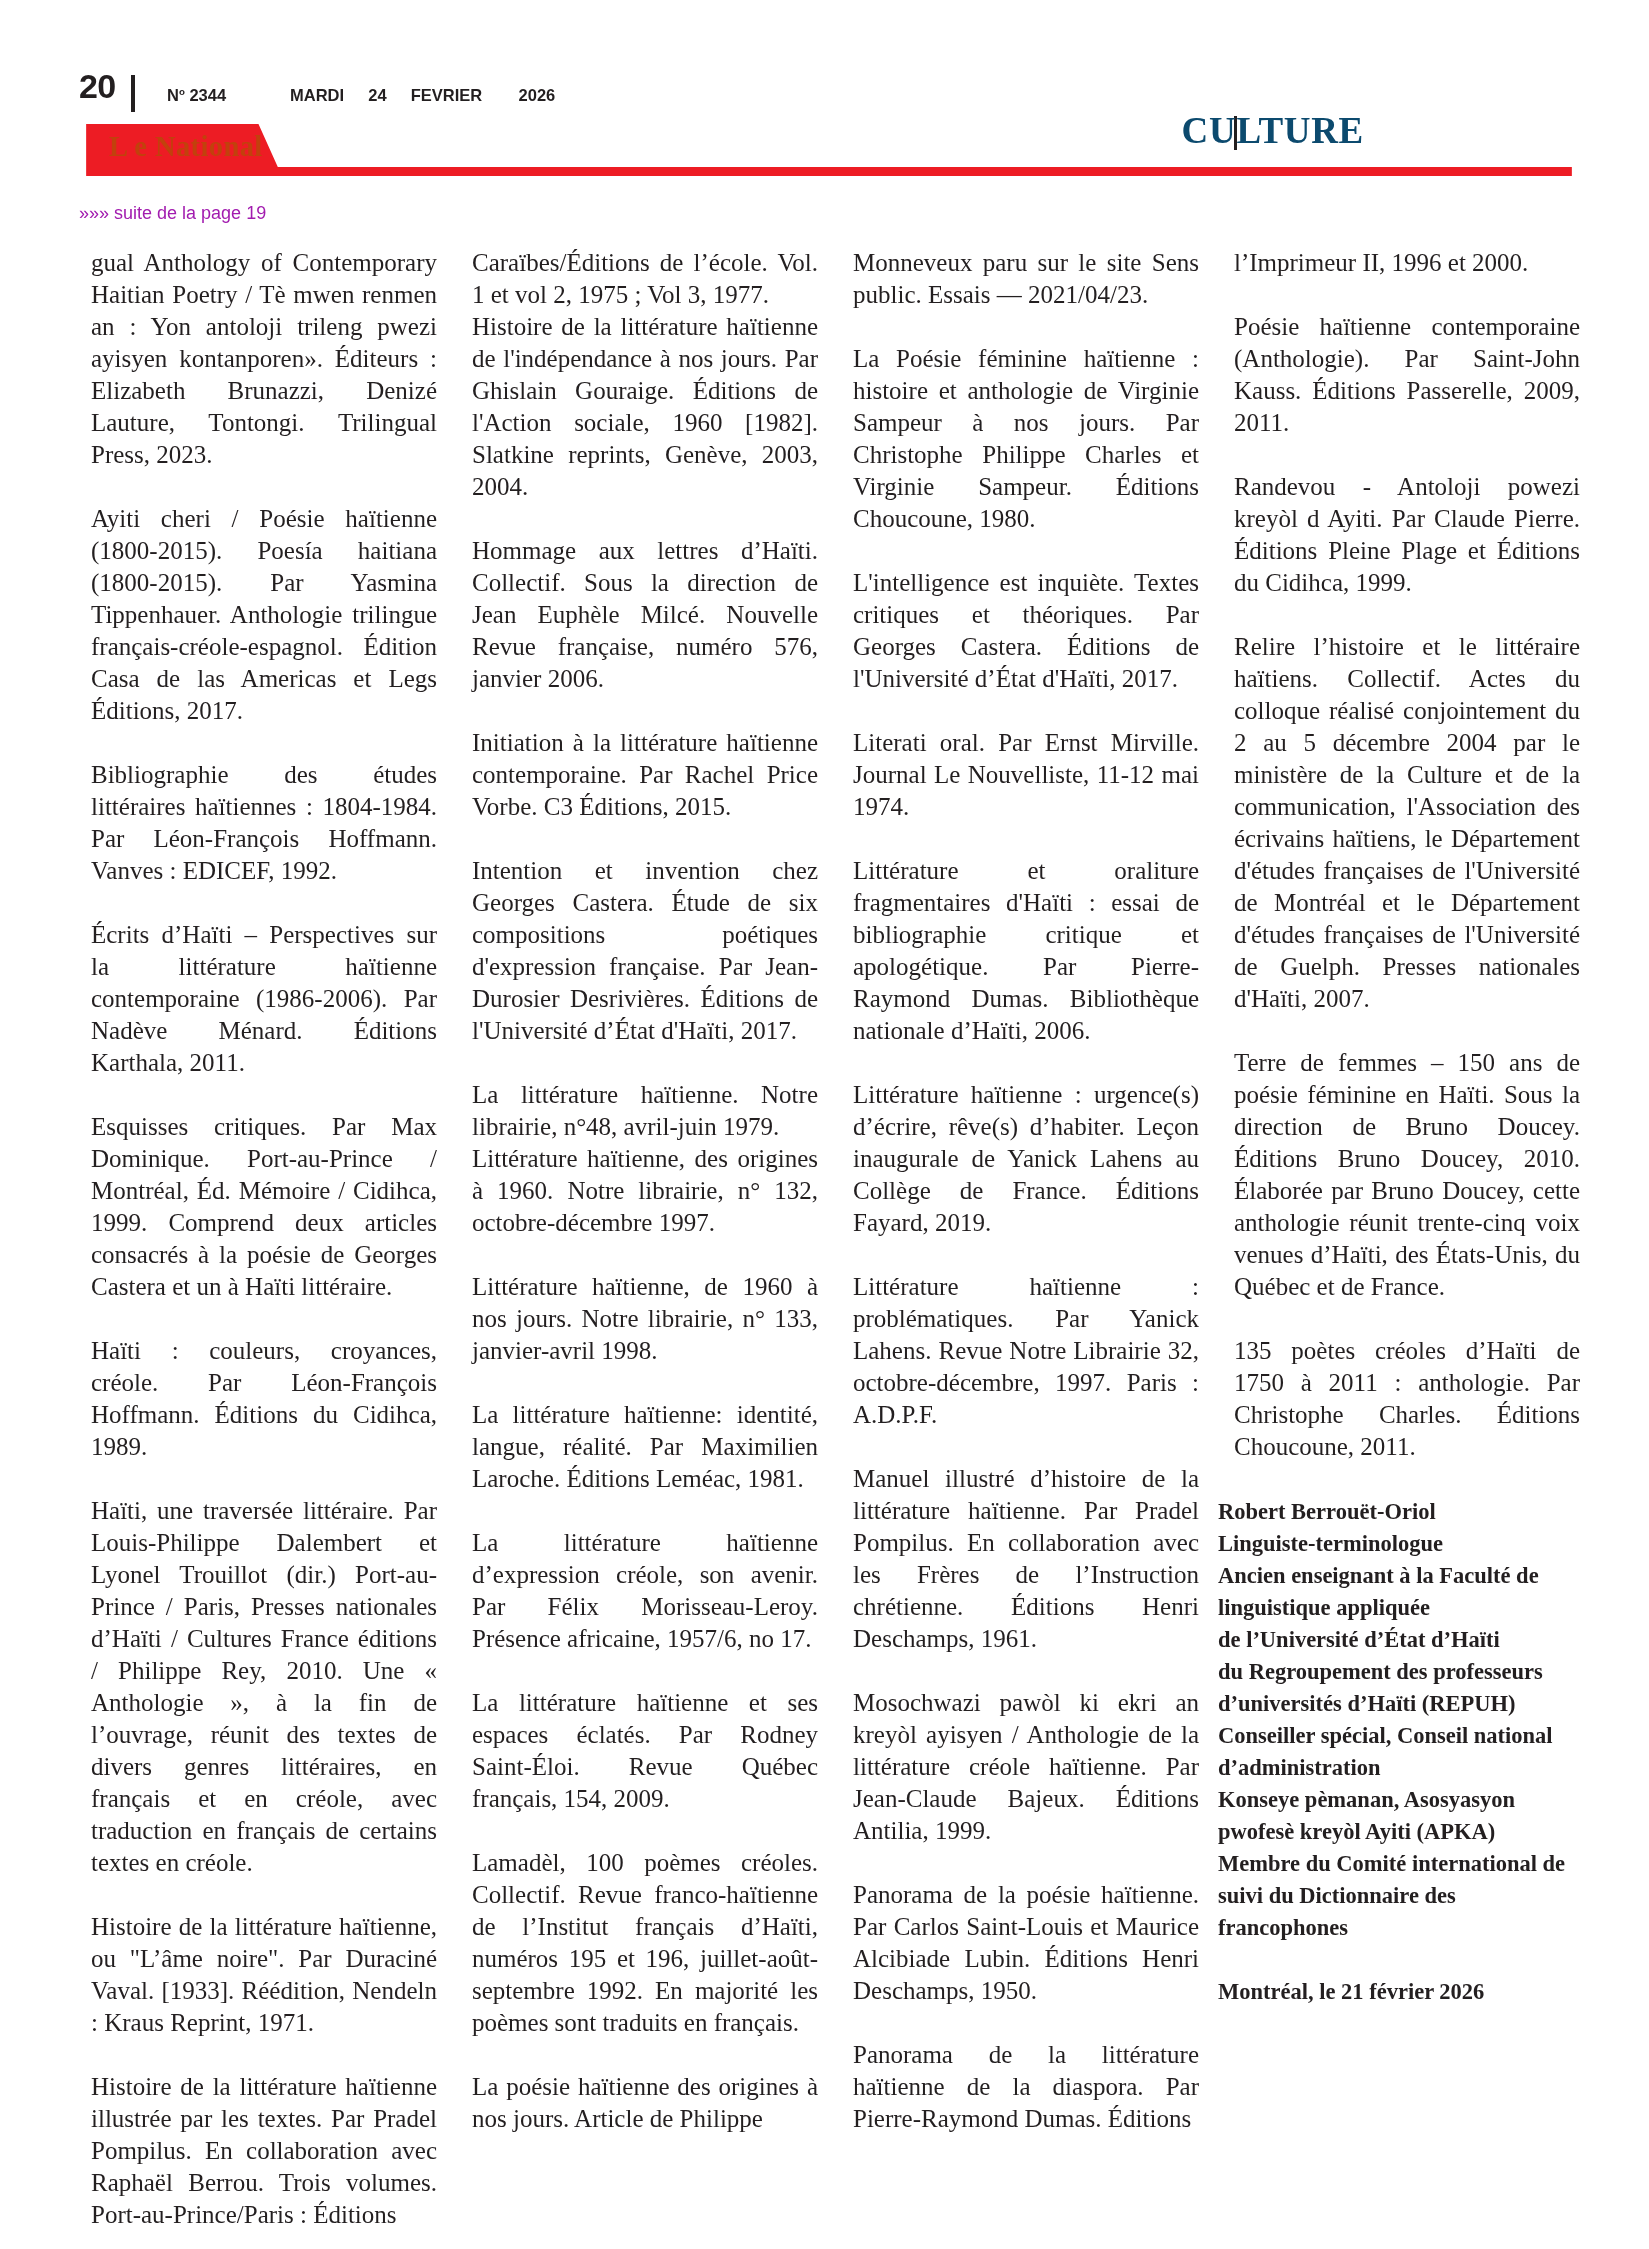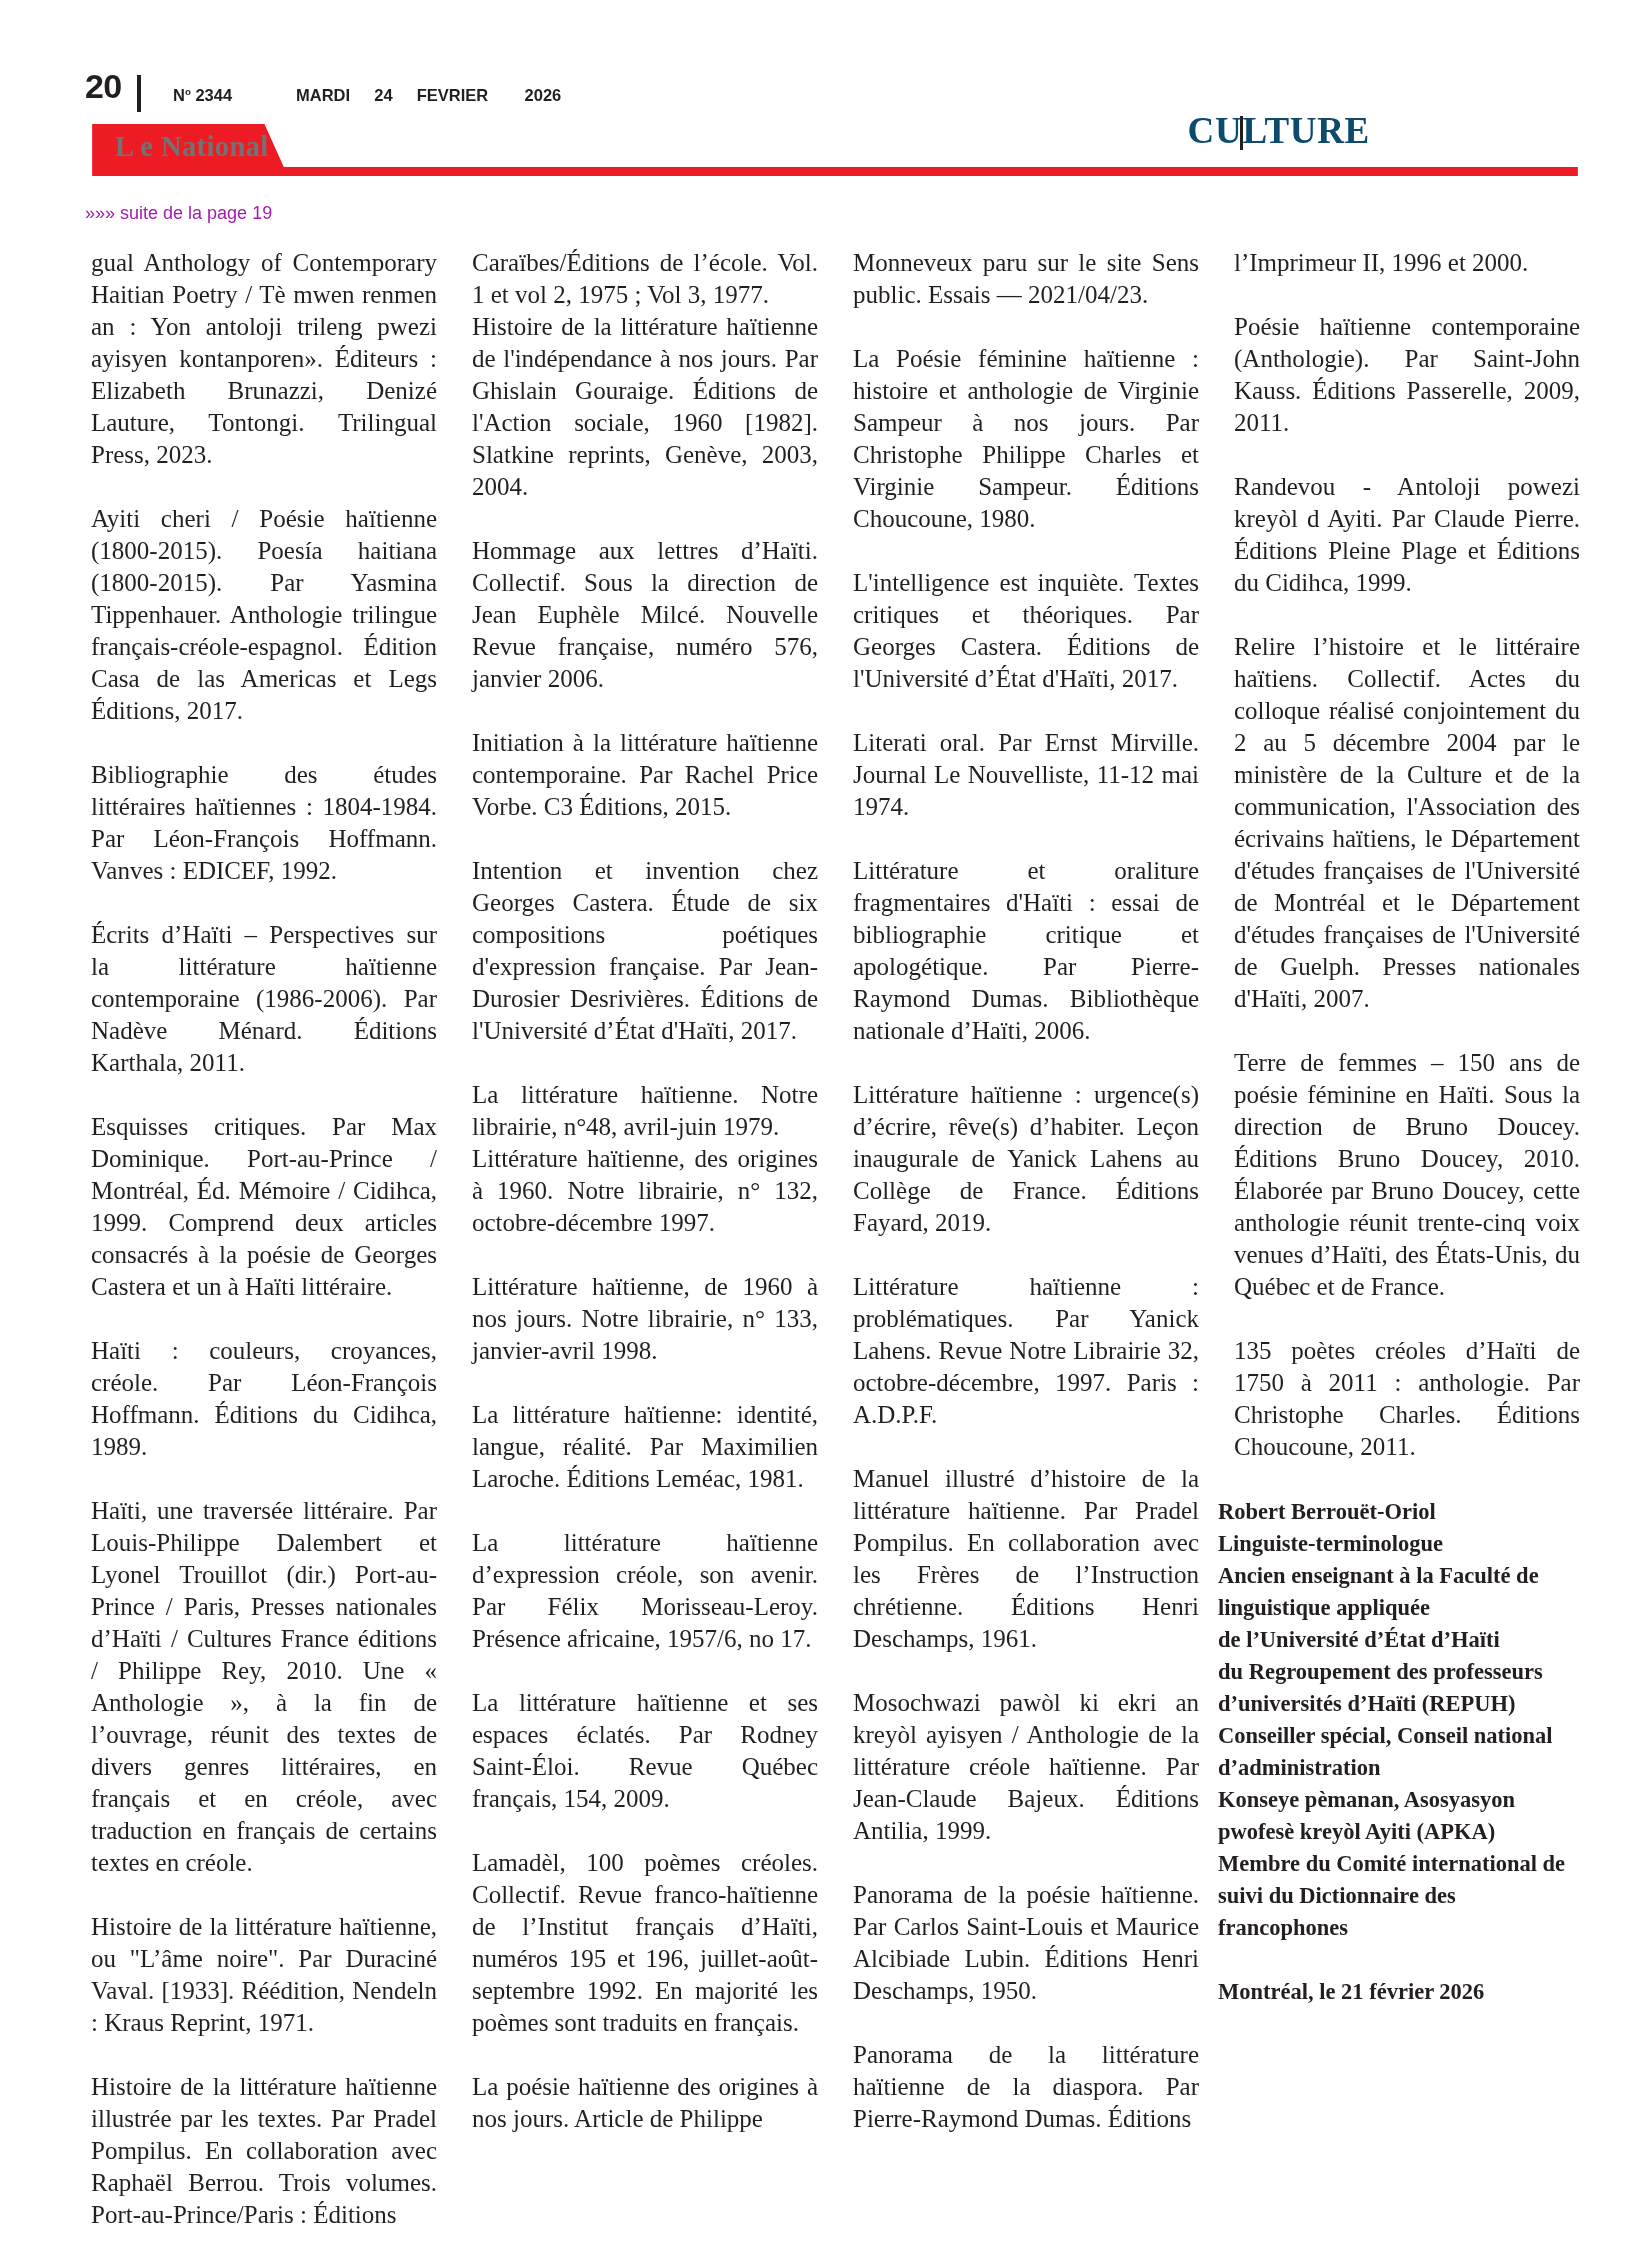--- a/index.html
+++ b/index.html
@@ -1,26 +1,26 @@
 <!DOCTYPE html>
 <html style="font-size:12px"><head>
 <meta charset="utf-8">
 <style>
   html, body { margin: 0; padding: 0; background: #ffffff; }
   body { width: 1650px; height: 2250px; position: relative; overflow: hidden; color: #231f20; }
 
-  .masthead { position: absolute; left: 10px; top: 0; width: 1436px; height: 195px; }
+  .masthead { position: absolute; left: 4px; top: 0; width: 1436px; height: 195px; }
   .page-num { position: absolute; left: 75px; top: 69px; font-family: "Liberation Sans", sans-serif; font-weight: bold; font-size: 34px; line-height: 1; color: #231f20; letter-spacing: -0.7px; }
   .page-num-bar { position: absolute; left: 127px; top: 75px; width: 3.7px; height: 37px; background: #231f20; }
   .issue-no { position: absolute; left: 163px; top: 87px; font-family: "Liberation Sans", sans-serif; font-weight: bold; font-size: 16.5px; line-height: 1; }
   .issue-no sup { font-size: 9.7px; vertical-align: 6px; }
   .date-line { position: absolute; left: 286px; top: 87px; font-family: "Liberation Sans", sans-serif; font-weight: bold; font-size: 16.5px; line-height: 1; word-spacing: 7.5px; text-align: right; }
   .brand-band { position: absolute; left: 75px; top: 124px; width: 1500px; height: 52px; }
   .brand-band svg { display: block; }
-  .brand-name { position: absolute; left: 105px; top: 133px; font-family: "Liberation Serif", serif; font-weight: bold; font-size: 28.5px; color: #737373; line-height: 1; letter-spacing: 0.4px; }
+  .brand-name { position: absolute; left: 105px; top: 133px; font-family: "Liberation Serif", serif; font-weight: bold; font-size: 28.5px; color: #c2410c; line-height: 1; letter-spacing: 0.4px; }
   .section-bar { position: absolute; left: 1230px; top: 116px; width: 3px; height: 34px; background: #231f20; }
   .section-title { position: absolute; right: 76px; top: 112px; font-family: "Liberation Serif", serif; font-weight: bold; font-size: 37px; line-height: 1; color: #0c4a6e; letter-spacing: 0.7px; }
   .continued { position: absolute; left: 75px; top: 204px; font-family: Liberation Sans, sans-serif; font-size: 18px; color: #a21caf; line-height: 1; }
 
   .columns { position: absolute; left: 75px; top: 247px; width: 1500px; height: 1950px; }
   .col { position: absolute; top: 0; width: 362px; }
   .col-1 { left: 0; }
   .col-2 { left: 381px; }
   .col-3 { left: 762px; }
   .col-4 { left: 1143px; }

